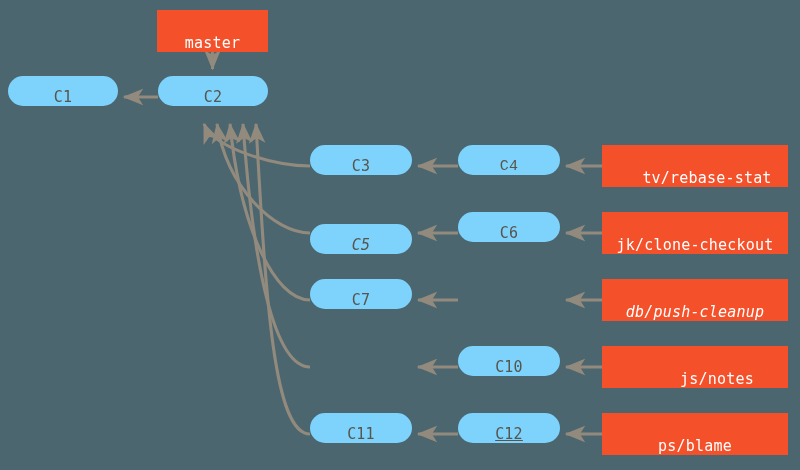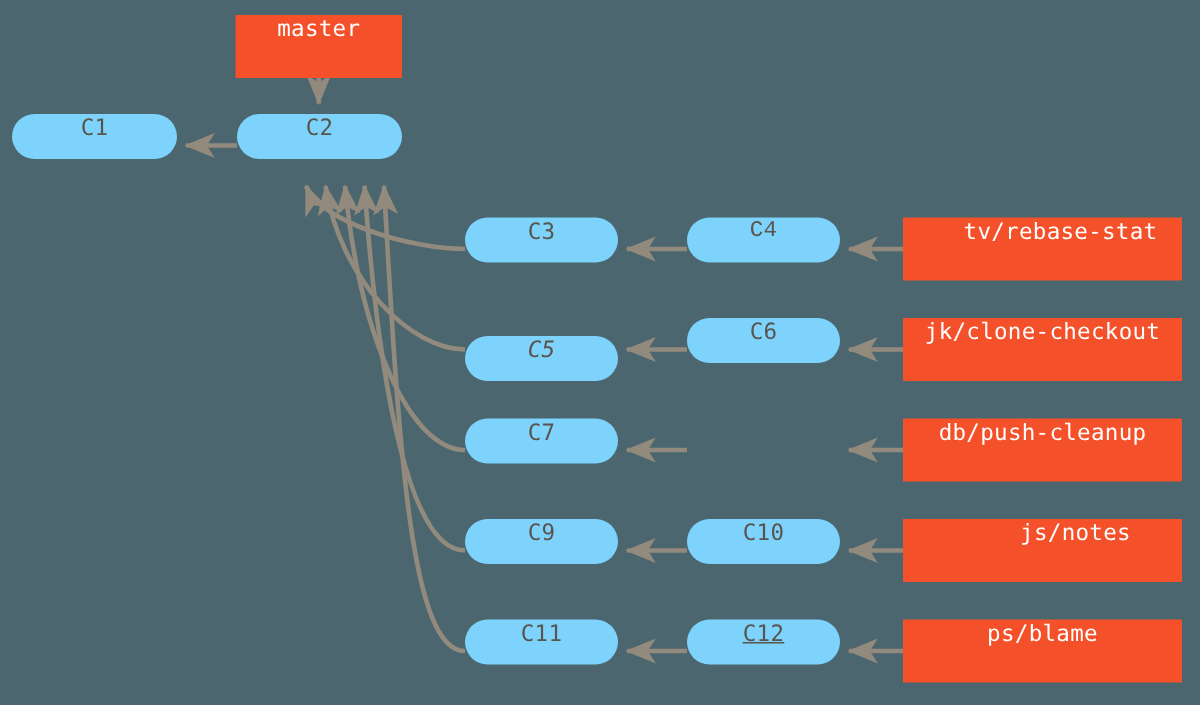--- a/index.html
+++ b/index.html
@@ -23,21 +23,21 @@
     position: absolute;
     left: 0;
     top: 0;
     width: 800px;
     height: 470px;
   }
   .node {
     position: absolute;
     box-sizing: border-box;
     display: flex;
-    align-items: flex-start;
+    align-items: flex-end;
     justify-content: center;
     font-size: 15px;
     letter-spacing: 0.2px;
     white-space: nowrap;
     user-select: none;
   }
   .commit {
     background: #7dd3fc;
     color: #59544c;
     border-radius: 21px;
@@ -96,43 +96,40 @@
     </div>
   <div class="node commit" style="left: 310px; top: 224px; width: 102px; font-style: italic;">
       <span>C5</span>
     </div>
   <div class="node commit" style="left: 458px; top: 212px; width: 102px;">
       <span>C6</span>
     </div>
   <div class="node commit" style="left: 310px; top: 279px; width: 102px;">
       <span>C7</span>
     </div>
-  <div class="node commit" style="left: 310px; top: 346px; width: 102px;">
-      <span>C9</span>
-    </div>
   <div class="node commit" style="left: 458px; top: 346px; width: 102px;">
       <span>C10</span>
     </div>
   <div class="node commit" style="left: 310px; top: 413px; width: 102px;">
       <span>C11</span>
     </div>
   <div class="node commit" style="left: 458px; top: 413px; width: 102px; text-decoration: underline;">
       <span>C12</span>
     </div>
 
   <div class="node branch" style="left: 157px; top: 10px; width: 111px;">
       <span>master</span>
     </div>
   <div class="node branch" style="left: 602px; top: 145px; width: 186px; padding-left: 24px;">
       <span>tv/rebase-stat</span>
     </div>
   <div class="node branch" style="left: 602px; top: 212px; width: 186px;">
       <span>jk/clone-checkout</span>
     </div>
-  <div class="node branch" style="left: 602px; top: 279px; width: 186px;">
+  <div class="node branch" style="left: 602px; top: 279px; width: 186px; font-style: italic;">
       <span>db/push-cleanup</span>
     </div>
   <div class="node branch" style="left: 602px; top: 346px; width: 186px; padding-left: 44px;">
       <span>js/notes</span>
     </div>
   <div class="node branch" style="left: 602px; top: 413px; width: 186px;">
       <span>ps/blame</span>
     </div>
 
 </div>

